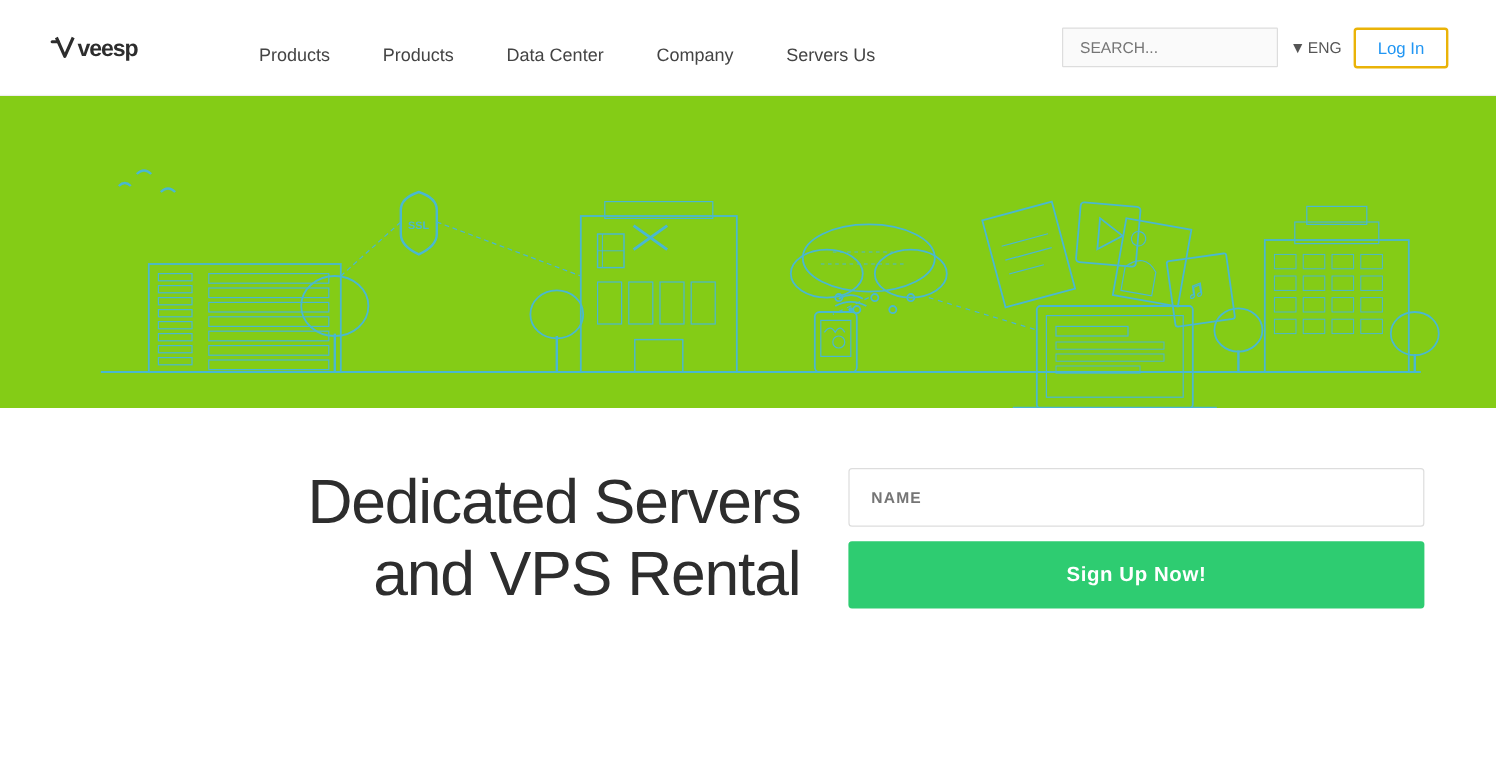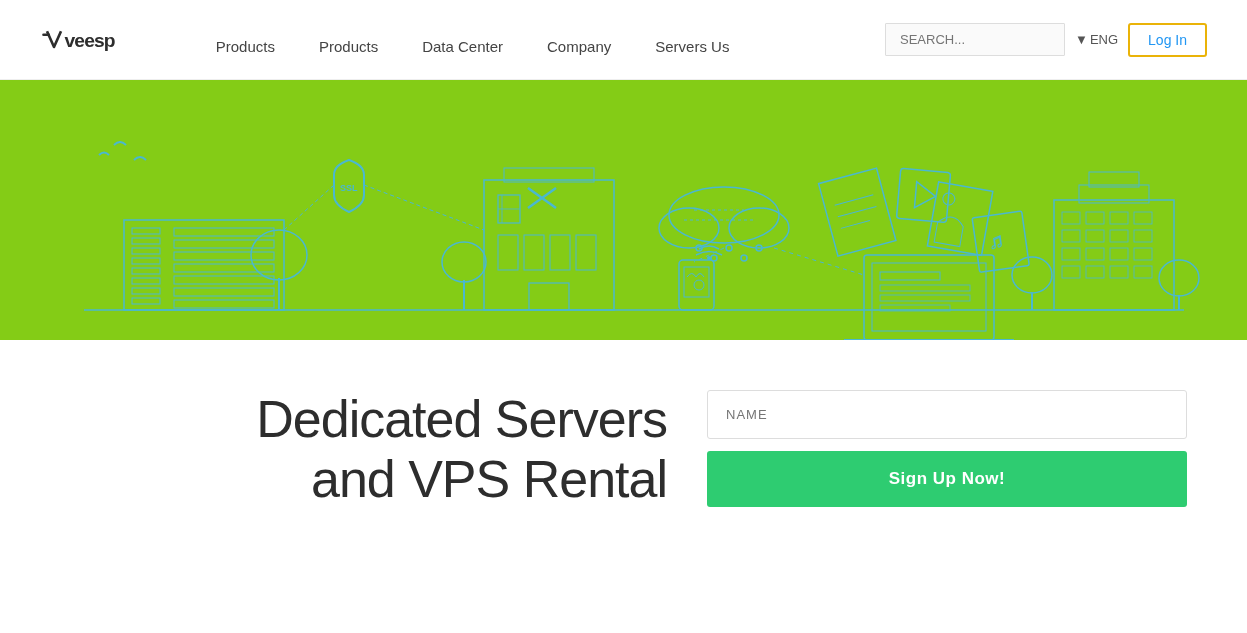--- a/index.html
+++ b/index.html
@@ -115,21 +115,21 @@
     }
     .form-input {
       width: 100%;
       border: 1px solid #ddd;
       border-radius: 3px;
       padding: 16px 18px;
       font-size: 13px;
       color: #1d4ed8;
       outline: none;
       letter-spacing: 1px;
-      font-weight: 400;
+      font-weight: 700;
     }
     .signup-btn {
       width: 100%;
       background: #2ecc71;
       color: #fff;
       border: none;
       border-radius: 3px;
       padding: 18px;
       font-size: 17px;
       font-weight: 600;

